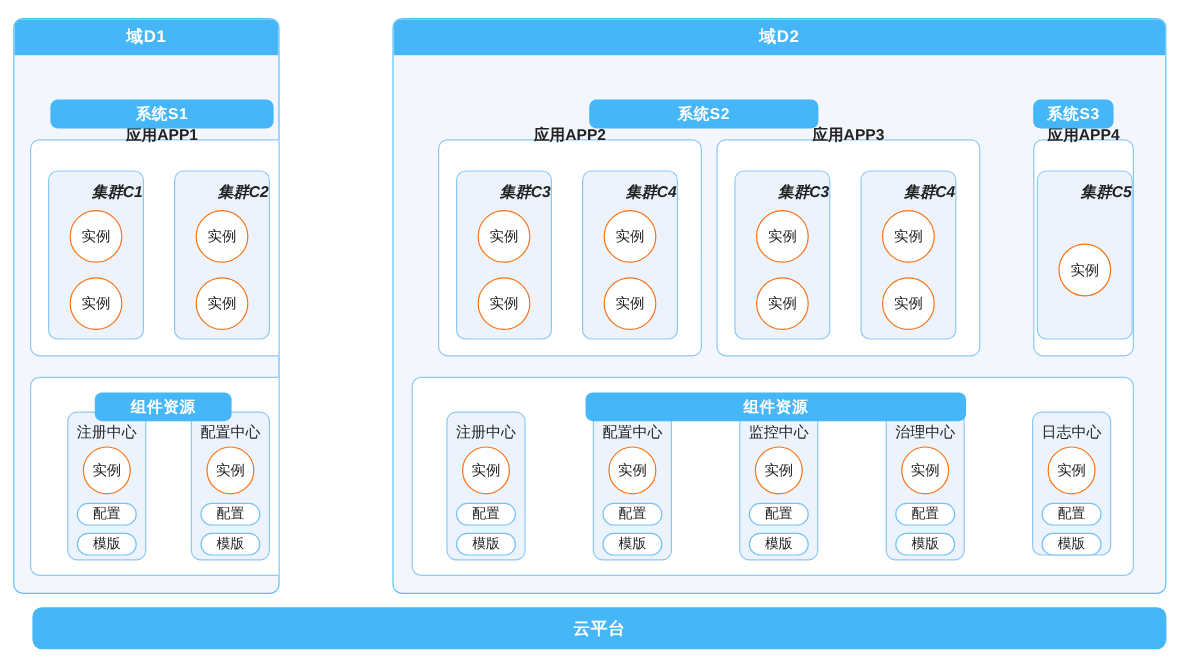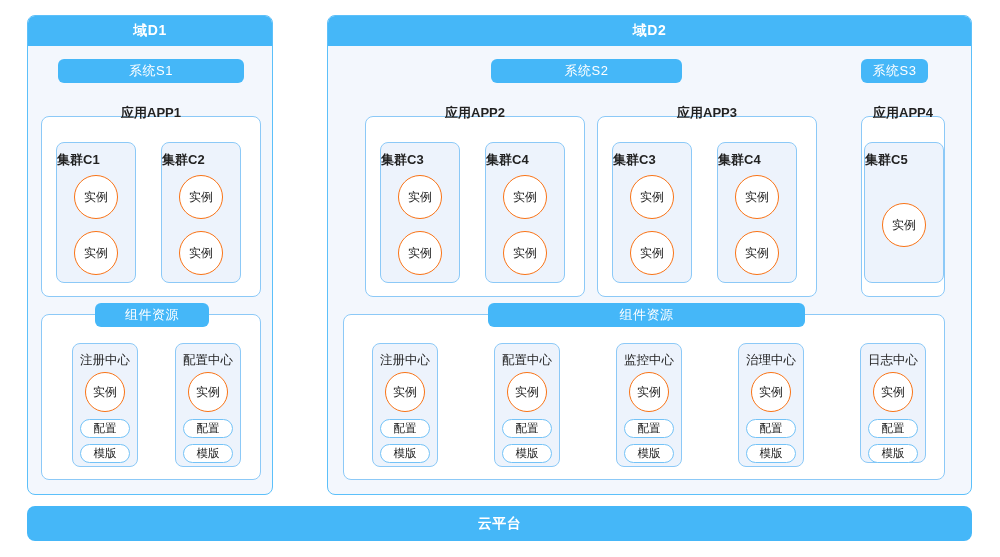--- a/index.html
+++ b/index.html
@@ -34,26 +34,27 @@
   .domain-body { position: relative; }
 
   
   .pill {
     position: absolute;
     height: 24px;
     background: #45b7f8;
     color: #ffffff;
     border-radius: 6px;
     font-size: 13px;
-    font-weight: normal;
+    font-weight: bold;
     display: flex;
     align-items: center;
     justify-content: center;
     z-index: 5;
     letter-spacing: .5px;
+    margin-top: 24px;
   }
 
   
   .card {
     position: absolute;
     background: #ffffff;
     border: 1px solid #8cc9f7;
     border-radius: 8px;
   }
   .card-title {
@@ -69,24 +70,25 @@
   .cluster {
     position: absolute;
     background: #edf3fc;
     border: 1px solid #8cc9f7;
     border-radius: 8px;
   }
   .cluster-title {
     position: absolute;
     left: 0; right: 0;
     top: 8px;
-    text-align: left;
+    text-align: right;
     font-size: 13px;
     font-weight: bold;
     color: #222222;
+    font-style: italic;
   }
 
   
   .instance {
     position: absolute;
     width: 44px; height: 44px;
     border-radius: 50%;
     background: #ffffff;
     border: 1px solid #f97316;
     display: flex;
@@ -144,21 +146,21 @@
     align-items: center;
     justify-content: center;
     letter-spacing: .5px;
   }
 </style>
 </head>
 <body>
 
 <div id="stage">
 
-  <div class="domain" style="left:27px; top:15px; width:246px; height:480px;">
+  <div class="domain" style="left:11px; top:15px; width:222px; height:480px;">
     <div class="domain-header">域D1</div>
     <div class="domain-body" style="height:448px;">
 
       <div class="pill" style="left:30px; top:13px; width:186px;">系统S1</div>
 
       <div class="card" style="left:13px; top:70px; width:220px; height:181px;">
         <div class="card-title" style="top:-13px;">应用APP1</div>
 
         <div class="cluster" style="left:14px; top:25px; width:80px; height:141px;">
           <div class="cluster-title">集群C1</div>

